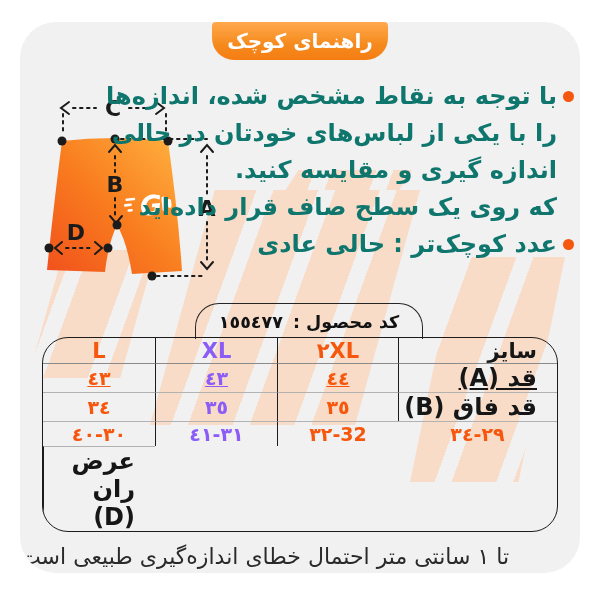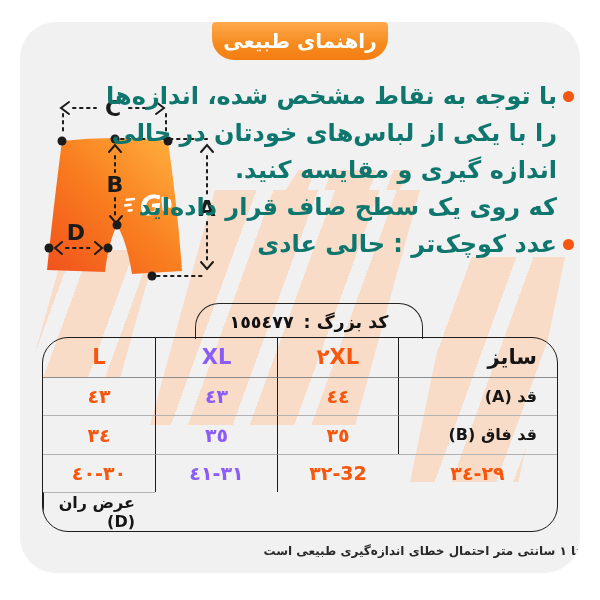--- a/index.html
+++ b/index.html
@@ -48,44 +48,44 @@
   .size-table{
     position:absolute;left:22px;top:315px;width:516px;height:195px;z-index:2;
     border:1.7px solid #1c1c1c;border-radius:26px;overflow:hidden;
     display:grid;grid-template-columns:112px 122px 121px 1fr;
     grid-template-rows:repeat(5,1fr);
     box-sizing:border-box;background:transparent;
   }
   .cell{display:flex;align-items:center;justify-content:center;font-weight:bold;font-size:19px;}
   .cell.vline{border-left:1.5px solid #1c1c1c;}
   .cell.hline{border-top:1.2px solid #b2b2b2;}
-  .cell.hline-dark{border-top:1.5px solid #8b8b8b;}
+  .cell.hline-dark{border-top:1.5px solid #8b8b8b;text-decoration:underline;}
   .cell.head{font-size:21px;}
   .col-l{color:#f7570c;}
   .col-xl{color:#8b5cf6;}
   .col-xxl{color:#f7570c;text-align:right;}
-  .label-cell{direction:rtl;justify-content:flex-start;padding-right:20px;color:#161616;font-size:16px;box-sizing:border-box;}
+  .label-cell{direction:rtl;justify-content:flex-start;padding-right:20px;color:#161616;font-size:24px;box-sizing:border-box;}
   
   .footer-note{
-    position:absolute;left:0;right:0;top:522px;z-index:2;text-align:right;
-    font-size:12px;font-weight:bold;color:#2a2a2a;direction:rtl;
+    position:absolute;left:0;right:0;top:522px;z-index:2;text-align:left;
+    font-size:22px;font-weight:normal;color:#2a2a2a;direction:rtl;
   }
 </style>
 </head>
 <body>
 
 <div class="card">
 
   <div class="wm wm-top"></div>
   <div class="wm wm-main"></div>
   <div class="wm wm-right"></div>
   <div class="wm wm-left"></div>
 
   <div class="pill">
-    <span>راهنمای طبیعی</span>
+    <span>راهنمای کوچک</span>
   </div>
 
   <svg class="diagram" viewBox="0 0 195 228">
     <defs>
       <linearGradient id="shortsGrad" x1="0" y1="1" x2="1" y2="0">
         <stop offset="0" stop-color="#f1511c"></stop>
         <stop offset="0.5" stop-color="#f97e1f"></stop>
         <stop offset="1" stop-color="#ffb240"></stop>
       </linearGradient>
     </defs>
@@ -165,21 +165,21 @@
     </div>
     <div class="bullet-item">
       <span class="bullet-dot"></span>
       <div class="bullet-lines">
         <div>عدد کوچک‌تر : حالی عادی</div>
       </div>
     </div>
   </div>
 
   <div class="code-tab">
-    <span>کد بزرگ :</span>
+    <span>کد محصول :</span>
     <span dir="ltr">١٥٥٤٧٧</span>
   </div>
 
   <div class="size-table">
 
     <div class="cell head col-l" dir="ltr">L</div>
     <div class="cell head col-xl vline" dir="ltr">XL</div>
     <div class="cell head col-xxl vline" dir="ltr">٢XL</div>
     <div class="cell head label-cell vline">سایز</div>
 

